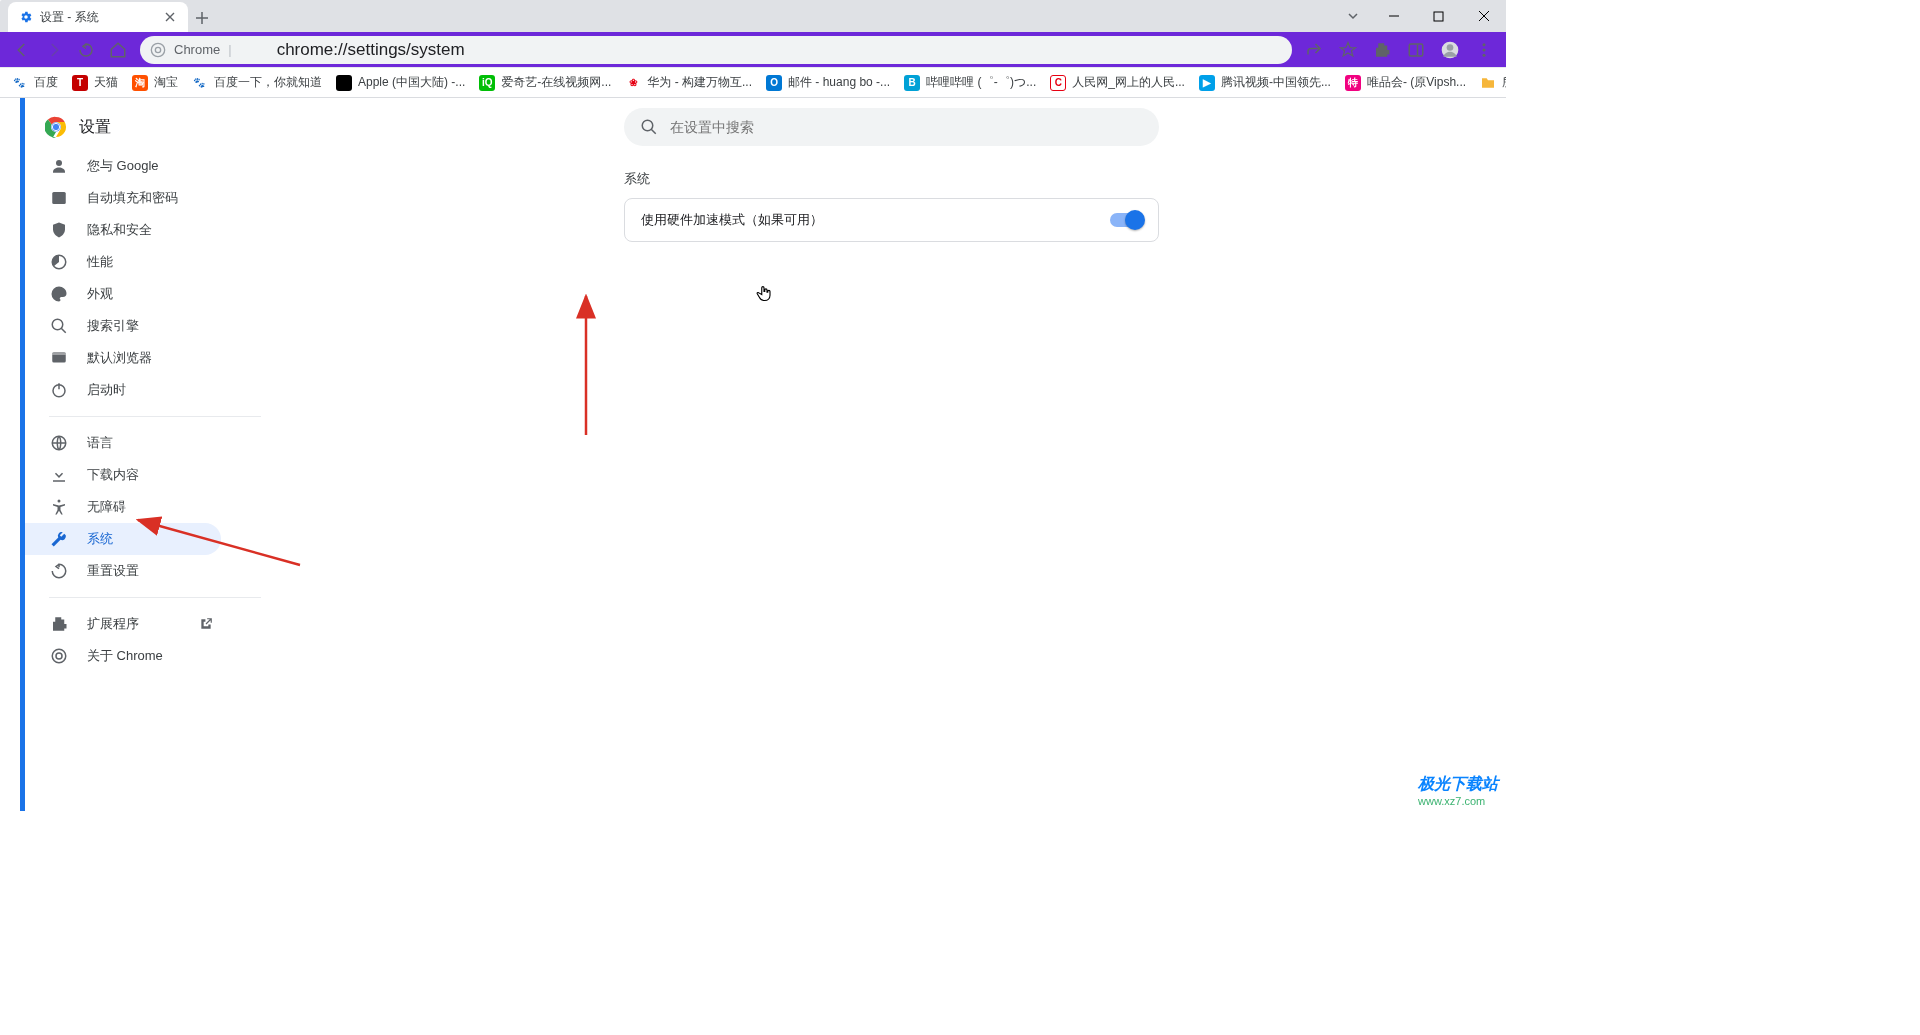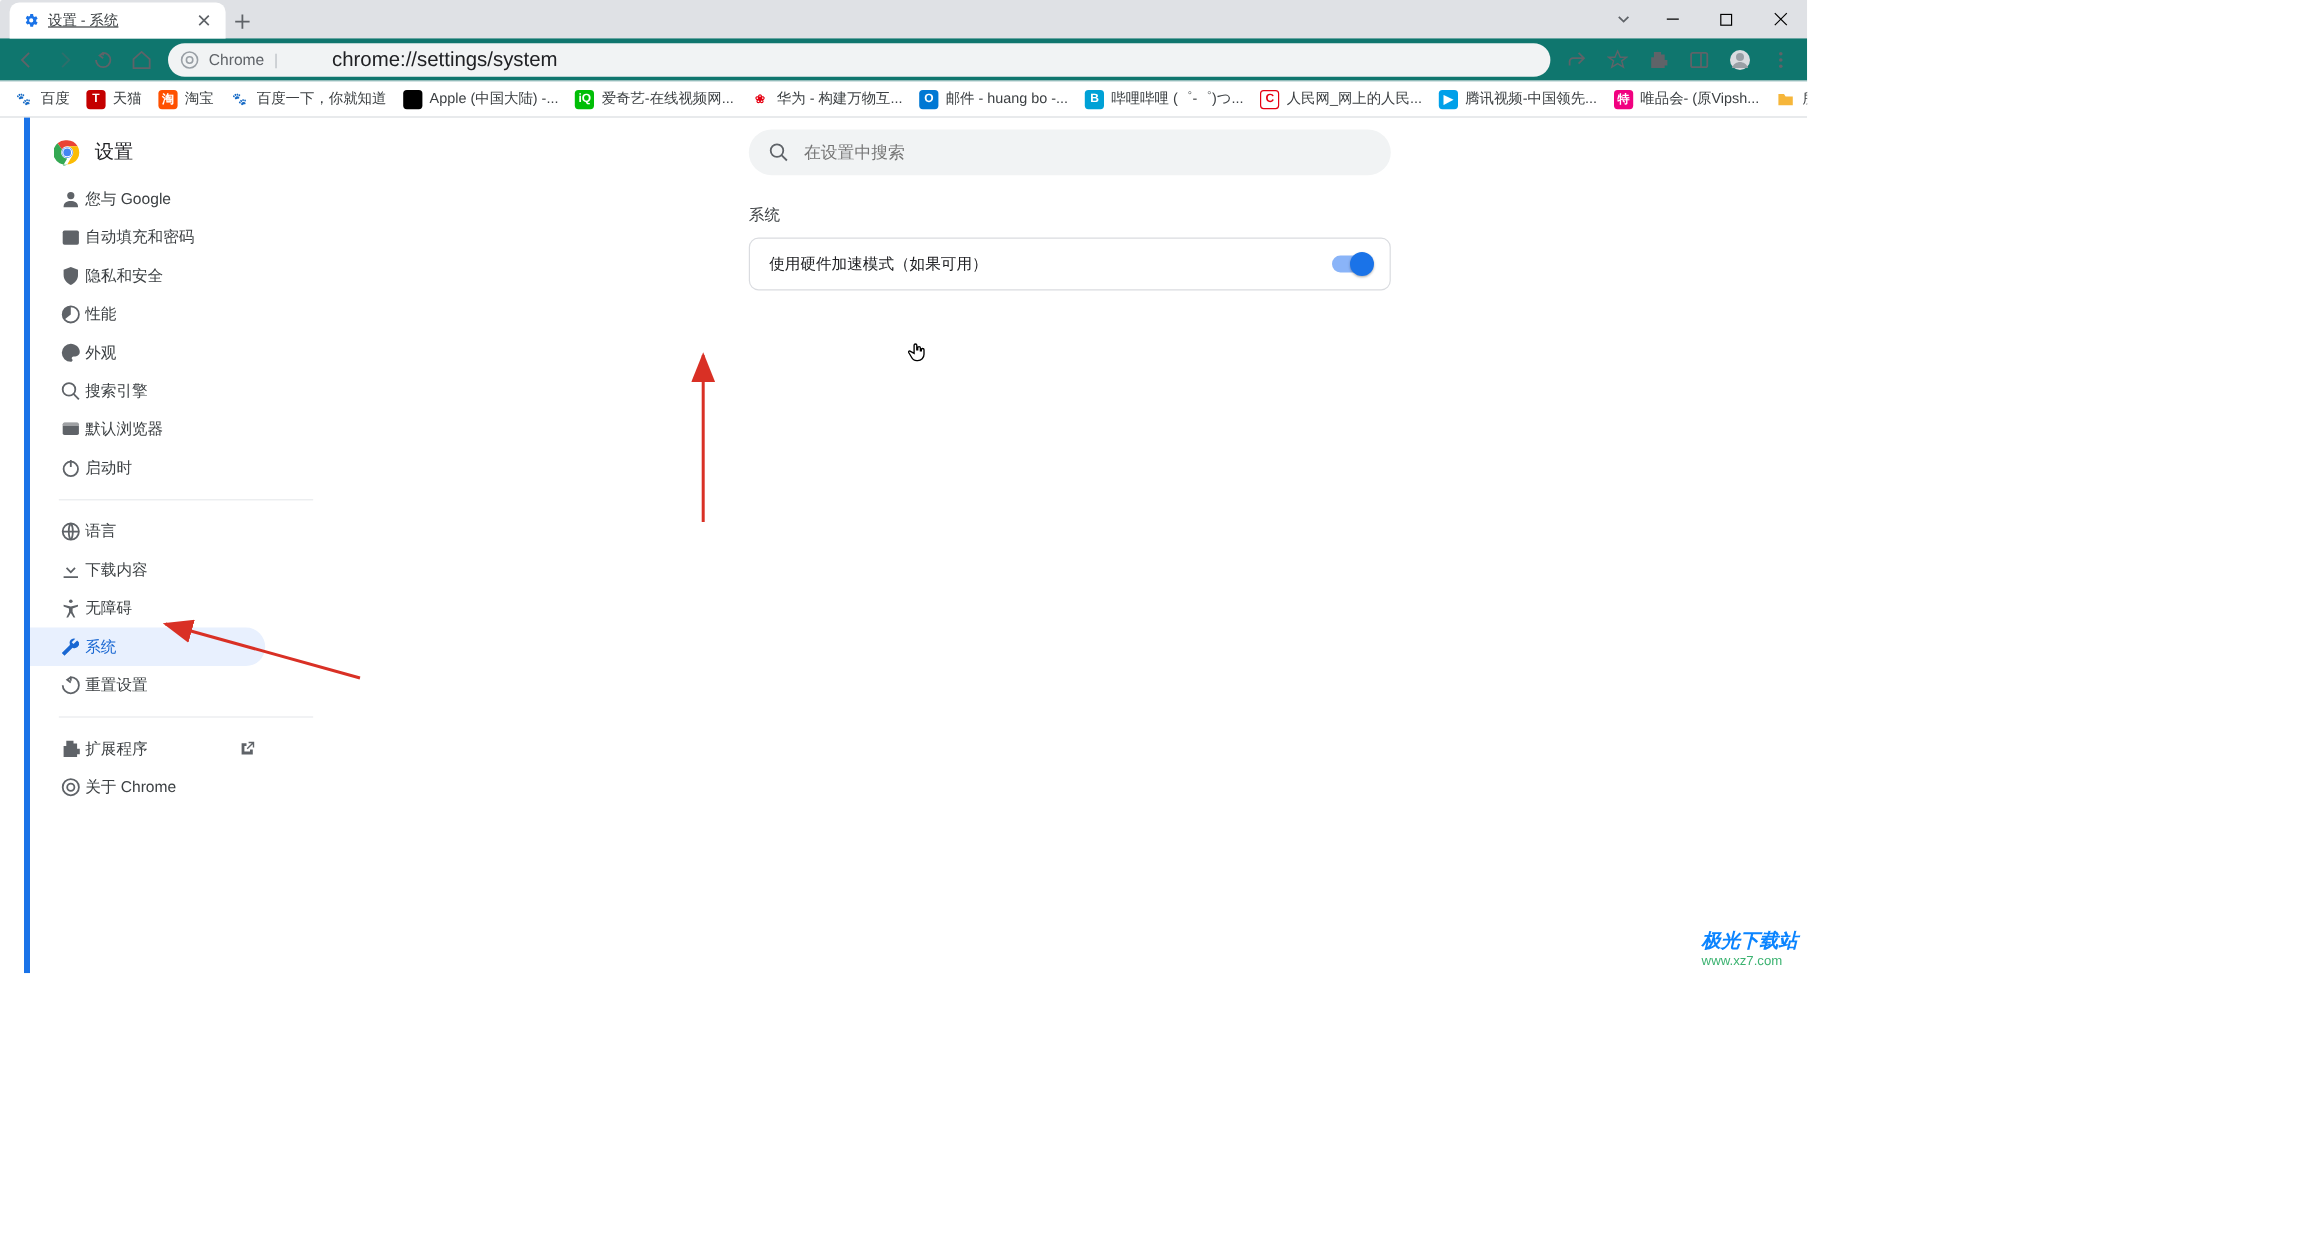--- a/index.html
+++ b/index.html
@@ -1,47 +1,47 @@
 <!DOCTYPE html>
 <html><head>
 <meta charset="utf-8">
 <style>
 * { box-sizing: border-box; margin: 0; padding: 0; }
 body { font-family: "Microsoft YaHei", Arial, sans-serif; font-size: 13px; color: #202124; background: #fff; overflow: hidden; width: 1506px; height: 811px; position: relative; }
 
 .titlebar { height: 32px; background: #dfe1e5; display: flex; align-items: flex-end; border-top-left-radius: 2px; }
 .tab { background: #fff; height: 30px; margin-left: 8px; padding: 0 10px; display: flex; align-items: center; gap: 6px; border-top-left-radius: 8px; border-top-right-radius: 8px; min-width: 180px; }
 .tab .favicon { width: 16px; height: 16px; display: flex; align-items: center; justify-content: center; color: #1a73e8; }
-.tab .title { flex: 1; font-size: 12px; color: #3c4043; text-decoration: underline; }
+.tab .title { flex: 1; font-size: 12px; color: #3c4043; }
 .tab .close { width: 16px; height: 16px; color: #5f6368; display: flex; align-items: center; justify-content: center; border-radius: 50%; cursor: pointer; }
 .newtab { width: 28px; height: 28px; display: flex; align-items: center; justify-content: center; color: #5f6368; cursor: pointer; }
 .window-controls { margin-left: auto; display: flex; align-items: center; height: 100%; }
 .wc { width: 45px; height: 30px; display: flex; align-items: center; justify-content: center; color: #3c4043; cursor: pointer; }
 .wc.chev { width: 36px; }
 
-.toolbar { height: 36px; background: #0f766e; display: flex; align-items: center; padding: 0 6px; border-bottom: 1px solid #e8eaed; text-align: right; }
+.toolbar { height: 36px; background: #6d28d9; display: flex; align-items: center; padding: 0 6px; border-bottom: 1px solid #e8eaed; text-align: right; }
 .tb-btn { width: 32px; height: 32px; display: flex; align-items: center; justify-content: center; color: #5f6368; border-radius: 50%; cursor: pointer; }
 .addr { flex: 1; height: 28px; background: #f1f3f4; border-radius: 14px; display: flex; align-items: center; padding: 0 10px; margin: 0 6px; gap: 8px; color: #5f6368; }
 .addr .chrome-label { font-size: 13px; }
 .addr .sep { color: #bdc1c6; }
 .addr .url { color: #202124; font-size: 17px; margin-left: 37px; }
 .tb-right { display: flex; align-items: center; gap: 2px; }
 
 .bookmarks { height: 30px; background: #fff; display: flex; align-items: center; padding: 0 6px; border-bottom: 1px solid #dadce0; gap: 2px; }
 .bm { display: flex; align-items: center; gap: 6px; padding: 4px 6px; border-radius: 4px; cursor: pointer; font-size: 12px; color: #3c4043; white-space: nowrap; }
 .bm .fav { width: 16px; height: 16px; display: flex; align-items: center; justify-content: center; border-radius: 3px; font-size: 10px; color: #fff; font-weight: bold; }
 .bm-right { margin-left: auto; }
 
 .content { display: flex; height: calc(100% - 98px); padding-left: 20px; }
 .left-strip { width: 5px; background: #1a73e8; }
 .sidebar { width: 252px; padding-top: 12px; }
 .settings-header { display: flex; align-items: center; gap: 12px; padding: 6px 20px 12px 20px; }
 .settings-header .logo { width: 22px; height: 22px; }
 .settings-header .label { font-size: 16px; color: #202124; }
-.nav-item { display: flex; align-items: center; gap: 2px; height: 32px; padding: 0 0 0 24px; border-radius: 0 16px 16px 0; margin-right: 56px; cursor: pointer; font-size: 13px; color: #3c4043; }
+.nav-item { display: flex; align-items: center; gap: 18px; height: 32px; padding: 0 0 0 24px; border-radius: 0 16px 16px 0; margin-right: 56px; cursor: pointer; font-size: 13px; color: #3c4043; }
 .nav-item.active { background: #e8f0fe; color: #1967d2; }
 .nav-item .icon { width: 20px; height: 20px; color: #5f6368; display: flex; align-items: center; justify-content: center; }
 .nav-item.active .icon { color: #1967d2; }
 .nav-item .ext-icon { margin-left: auto; margin-right: 8px; color: #5f6368; }
 .nav-divider { height: 1px; background: #e8eaed; margin: 10px 16px 10px 24px; }
 
 .main { flex: 1; display: flex; flex-direction: column; align-items: center; }
 .search-wrap { width: 535px; margin-top: 10px; }
 .search { height: 38px; background: #f1f3f4; border-radius: 19px; display: flex; align-items: center; padding: 0 16px; gap: 12px; color: #5f6368; }
 .search input { border: none; background: transparent; outline: none; font-size: 14px; flex: 1; color: #202124; }

